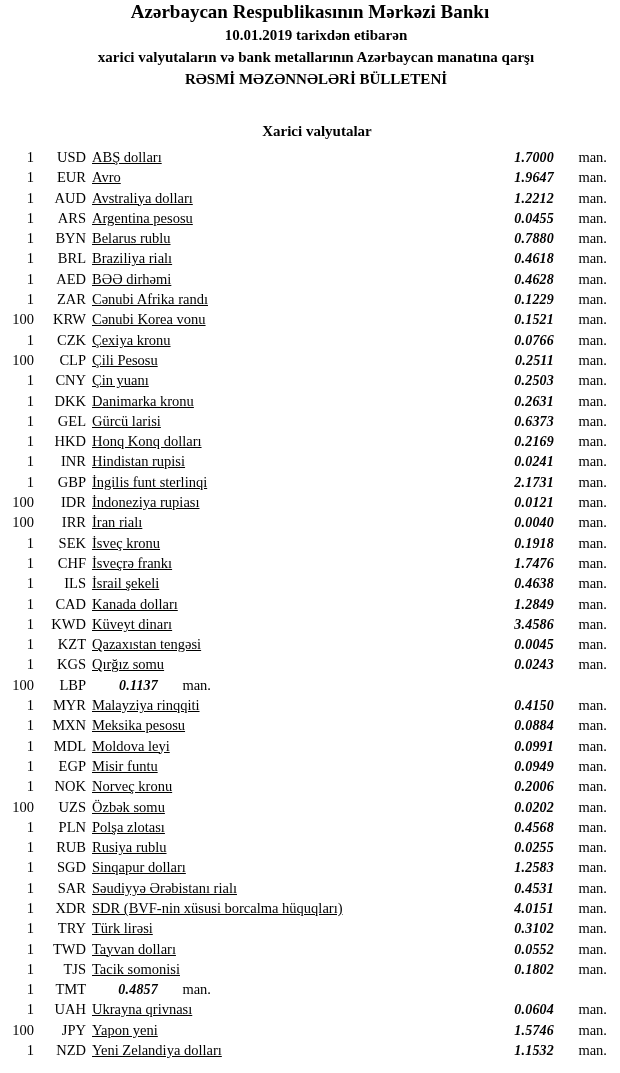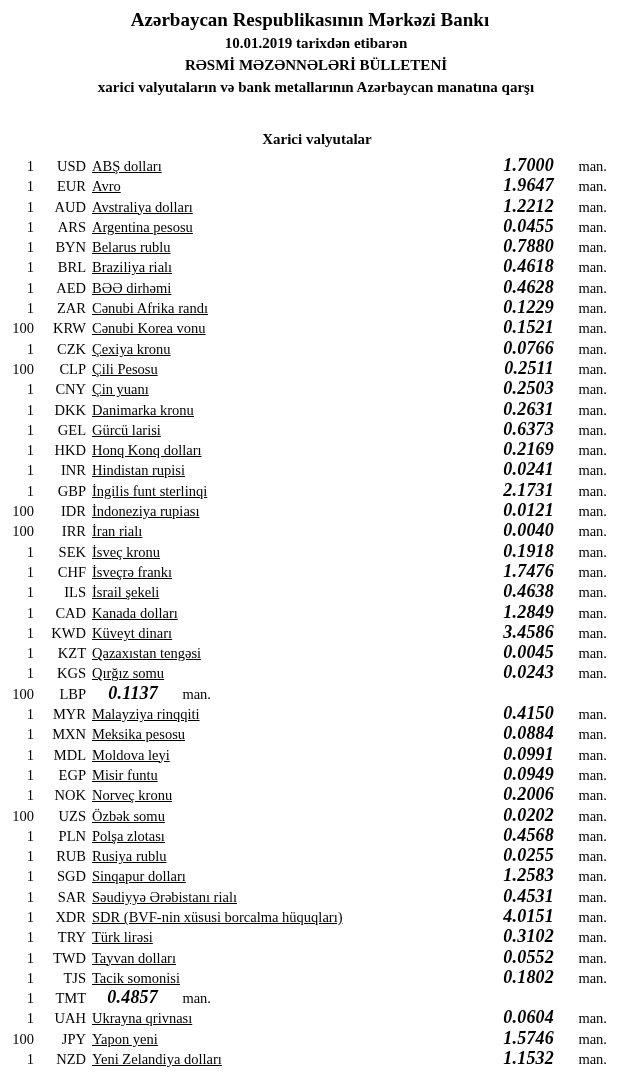--- a/index.html
+++ b/index.html
@@ -5,21 +5,21 @@
   html, body { margin: 0; padding: 0; }
   body {
     width: 620px; height: 1073px;
     background: #ffffff; color: #000000;
     font-family: "Liberation Serif", serif;
     overflow: hidden;
   }
   .header { text-align: center; }
   .doc-title {
     font-size: 19px; font-weight: bold;
-    padding-top: 8px; line-height: 24px;
+    line-height: 24px;
   }
   .doc-line {
     font-size: 15px; font-weight: bold;
     line-height: 22px;
     padding-left: 12px;
   }
   .section-title {
     text-align: center; font-size: 15px; font-weight: bold;
     margin-top: 32px; line-height: 18px; margin-left: 14px;
   }
@@ -28,32 +28,32 @@
     display: flex; align-items: baseline;
     height: 20.3px; line-height: 20.3px;
     font-size: 14.5px;
     padding-left: 8px; padding-right: 13px;
   }
   .qty   { width: 26px;  text-align: right; flex: 0 0 auto; }
   .code  { width: 46px;  text-align: right; margin-left: 6px; flex: 0 0 auto; }
   .cname { flex: 1 1 auto; text-align: left; margin-left: 6px;
            white-space: nowrap; overflow: hidden; text-decoration: underline; }
   .rate  { width: 72px; text-align: right; flex: 0 0 auto;
-           font-weight: bold; font-style: italic; font-size: 18px;
+           font-weight: bold; font-style: italic; font-size: 14px;
            letter-spacing: 0.2px; }
   .man   { width: 40px; text-align: right; flex: 0 0 auto; margin-left: 13px; }
 </style>
 </head>
 <body>
 
 <div class="header">
   <div class="doc-title">Azərbaycan Respublikasının Mərkəzi Bankı</div>
   <div class="doc-line">10.01.2019 tarixdən etibarən</div>
+  <div class="doc-line">xarici valyutaların və bank metallarının Azərbaycan manatına qarşı</div>
   <div class="doc-line">RƏSMİ MƏZƏNNƏLƏRİ BÜLLETENİ</div>
-  <div class="doc-line">xarici valyutaların və bank metallarının Azərbaycan manatına qarşı</div>
 </div>
 
 <div class="section-title">Xarici valyutalar</div>
 
 <div class="rates">
   <div class="row">
     <span class="qty">1</span>
     <span class="code">USD</span>
     <span class="cname">ABŞ dolları</span>
     <span class="rate">1.7000</span>

